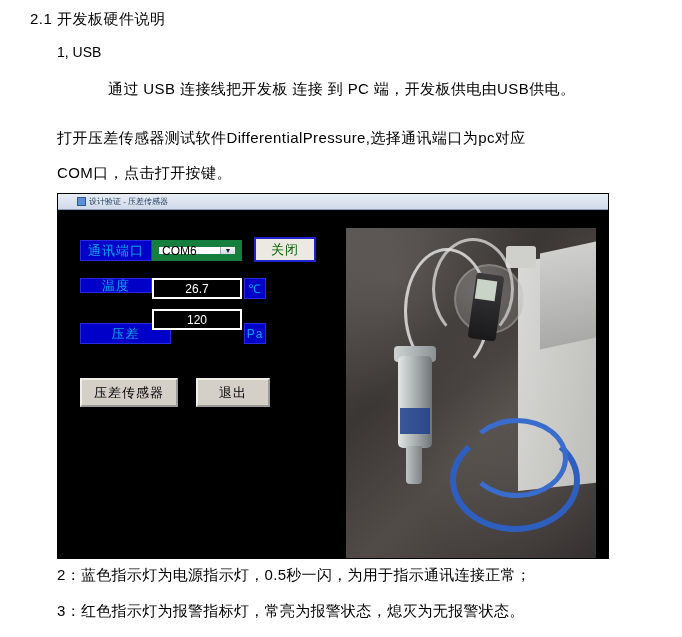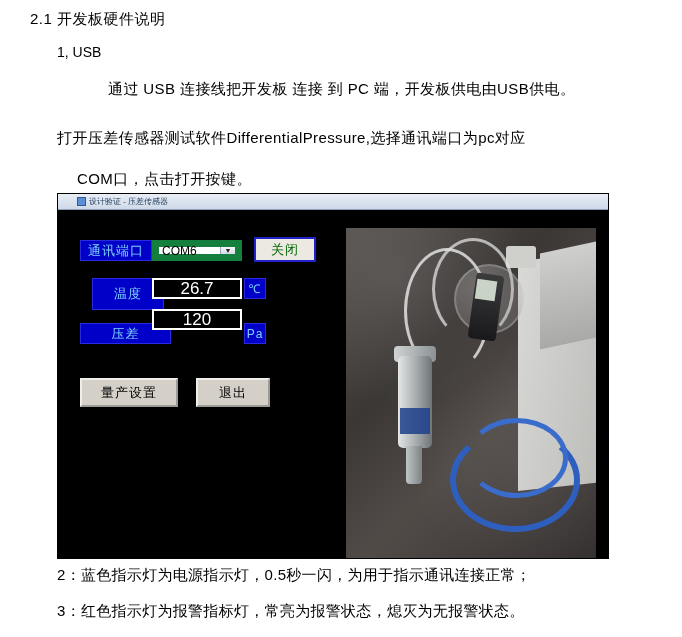--- a/index.html
+++ b/index.html
@@ -36,21 +36,21 @@
   }
   .para {
     position: absolute;
     left: 57px;
     font-size: 15px;
     line-height: 34px;
     letter-spacing: 0.4px;
   }
   .para.l1 { top: 72px; left: 95px; margin-left: 13px; }
   .para.l2 { top: 121px; left: 57px; }
-  .para.l3 { top: 162px; left: 57px; margin-left: 20px; }
+  .para.l3 { top: 156px; left: 57px; }
 
   .footer-line {
     position: absolute;
     left: 57px;
     font-size: 15px;
     letter-spacing: 0.3px;
   }
   .footer-line.f1 { top: 566px; }
   .footer-line.f2 { top: 602px; }
 
@@ -92,31 +92,31 @@
     left: 0; top: 16px;
     width: 100%;
     height: calc(100% - 16px);
     background: #000000;
   }
 
   
   .blue-label {
     position: absolute;
     background: #0000c8;
-    color: #7dd3fc;
+    color: #0ea5e9;
     font-size: 13px;
     display: flex;
     align-items: center;
     justify-content: center;
     border: 1px solid #2a2ae0;
     box-sizing: border-box;
     letter-spacing: 1px;
   }
   .lbl-port  { left: 22px;  top: 30px;  width: 72px; height: 21px; }
-  .lbl-temp  { left: 22px;  top: 68px;  width: 72px; height: 32px; margin-left: 12px; }
+  .lbl-temp  { left: 22px;  top: 68px;  width: 72px; height: 15px; }
   .lbl-press { left: 22px;  top: 113px; width: 91px; height: 21px; }
   .unit-c    { left: 186px; top: 68px;  width: 22px; height: 21px; font-size: 12px;}
   .unit-pa   { left: 186px; top: 113px; width: 22px; height: 21px; font-size: 12px;}
 
   .combo {
     position: absolute;
     left: 94px; top: 30px;
     width: 90px; height: 21px;
     background: #ffffff;
     border: 7px solid #15803d;
@@ -137,21 +137,21 @@
     color: #222;
   }
 
   .readout {
     position: absolute;
     height: 21px;
     background: #000000;
     border: 2px solid #ffffff;
     box-sizing: border-box;
     color: #ffffff;
-    font-size: 17px;
+    font-size: 12px;
     display: flex;
     align-items: center;
     justify-content: center;
     font-family: "Liberation Sans", sans-serif;
   }
   .ro-temp  { left: 94px; top: 68px;  width: 90px; }
   .ro-press { left: 94px; top: 99px; width: 90px; }
 
   .btn {
     position: absolute;
@@ -316,21 +316,21 @@
       <div class="btn btn-close">关闭</div>
 
       <div class="blue-label lbl-temp">温度</div>
       <div class="readout ro-temp">26.7</div>
       <div class="blue-label unit-c">℃</div>
 
       <div class="blue-label lbl-press">压差</div>
       <div class="readout ro-press">120</div>
       <div class="blue-label unit-pa">Pa</div>
 
-      <div class="btn btn-mass">量产设置</div>
+      <div class="btn btn-mass">压差传感器</div>
       <div class="btn btn-exit">退出</div>
 
       <div class="photo">
         <div class="marble"></div>
         <div class="laptop"></div>
         <div class="laptop-screen"></div>
         <div class="plug"></div>
         <div class="tube t1"></div>
         <div class="tube t2"></div>
         <div class="meter-dish"></div>

